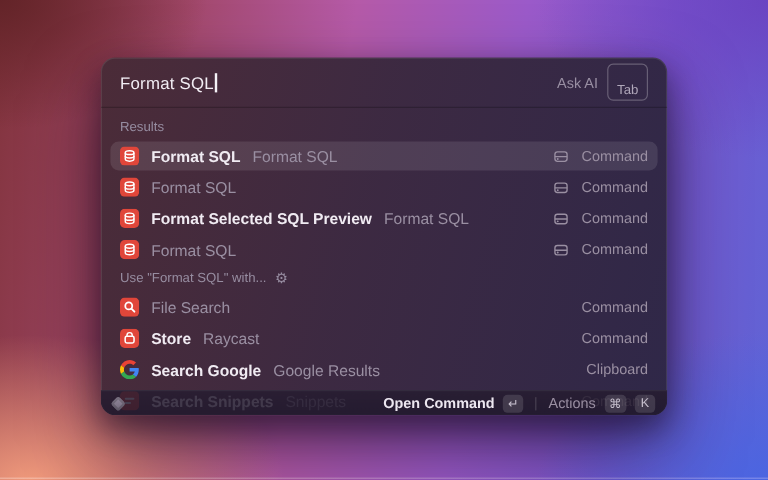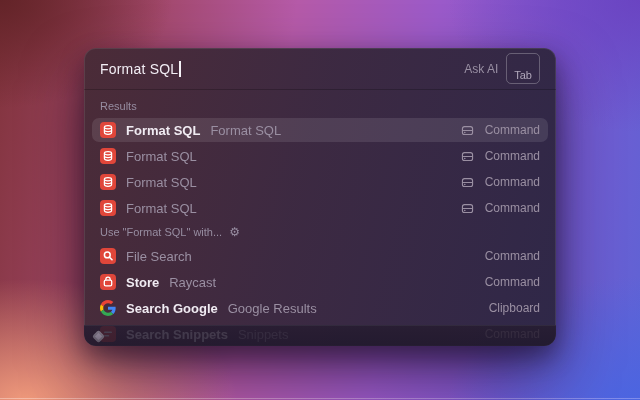--- a/index.html
+++ b/index.html
@@ -143,20 +143,21 @@
       </div>
       <div class="row">
         <span class="icon">
           <svg width="16" height="16" viewBox="0 0 16 16">
             <rect width="16" height="16" rx="4" fill="#e0463a"></rect>
             <ellipse cx="8" cy="5.2" rx="3.6" ry="1.6" fill="none" stroke="#fff" stroke-width="1.2"></ellipse>
             <path d="M4.4 5.2v5.4c0 .9 1.6 1.7 3.6 1.7s3.6-.8 3.6-1.7V5.2" fill="none" stroke="#fff" stroke-width="1.2"></path>
             <path d="M4.4 8c0 .9 1.6 1.6 3.6 1.6S11.6 8.9 11.6 8" fill="none" stroke="#fff" stroke-width="1.2"></path>
           </svg>
         </span>
+        <span class="title">Format Selected SQL Preview</span>
         <span class="subtitle">Format SQL</span>
         <span class="spacer"></span>
         <span class="accessory">
           <svg width="15" height="15" viewBox="0 0 16 16">
             <rect x="2.6" y="3.8" width="10.8" height="8.4" rx="2.2" fill="none" stroke="#9a8fa2" stroke-width="1.2"></rect>
             <line x1="2.6" y1="8" x2="13.4" y2="8" stroke="#9a8fa2" stroke-width="1.2"></line>
             <circle cx="5.1" cy="10.1" r="0.85" fill="#9a8fa2"></circle>
           </svg>
         </span>
         <span class="type">Command</span>
@@ -234,15 +235,23 @@
         </span>
         <span class="title">Search Snippets</span>
         <span class="subtitle">Snippets</span>
         <span class="spacer"></span>
         <span class="type">Command</span>
       </div>
     </div>
 
   <div class="footer">
     <span class="raycast-diamond"></span>
+    <span class="footer-right">
+      <span class="open-label">Open Command</span>
+      <span class="key">↵</span>
+      <span class="footer-divider"></span>
+      <span class="actions-label">Actions</span>
+      <span class="key">⌘</span>
+      <span class="key">K</span>
+    </span>
   </div>
 
 </div>
 
 </body></html>

